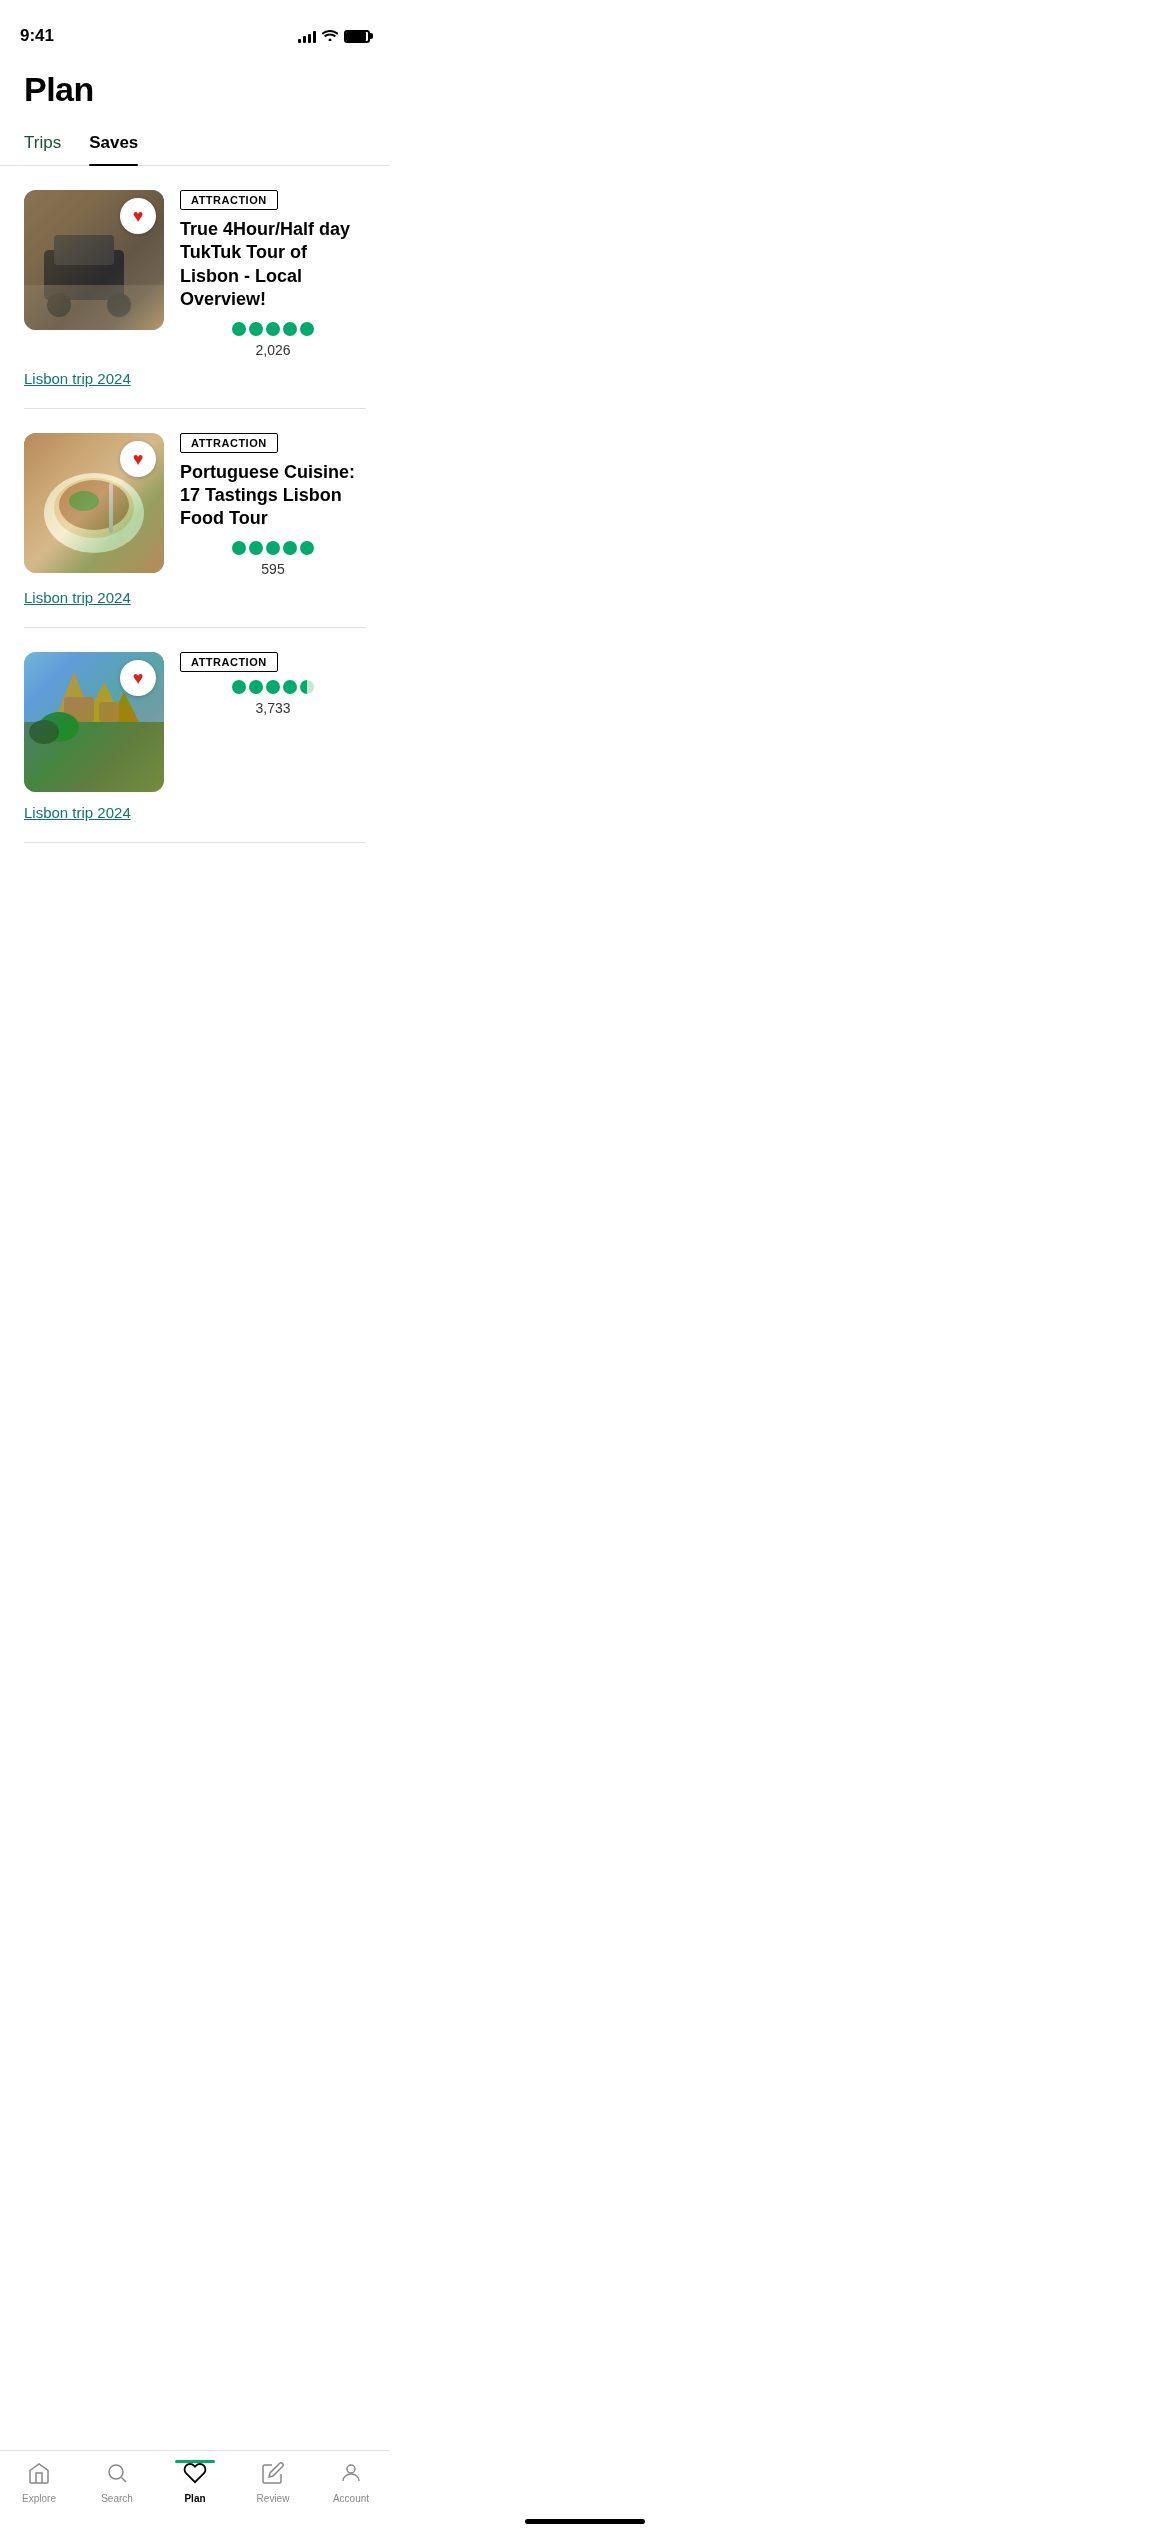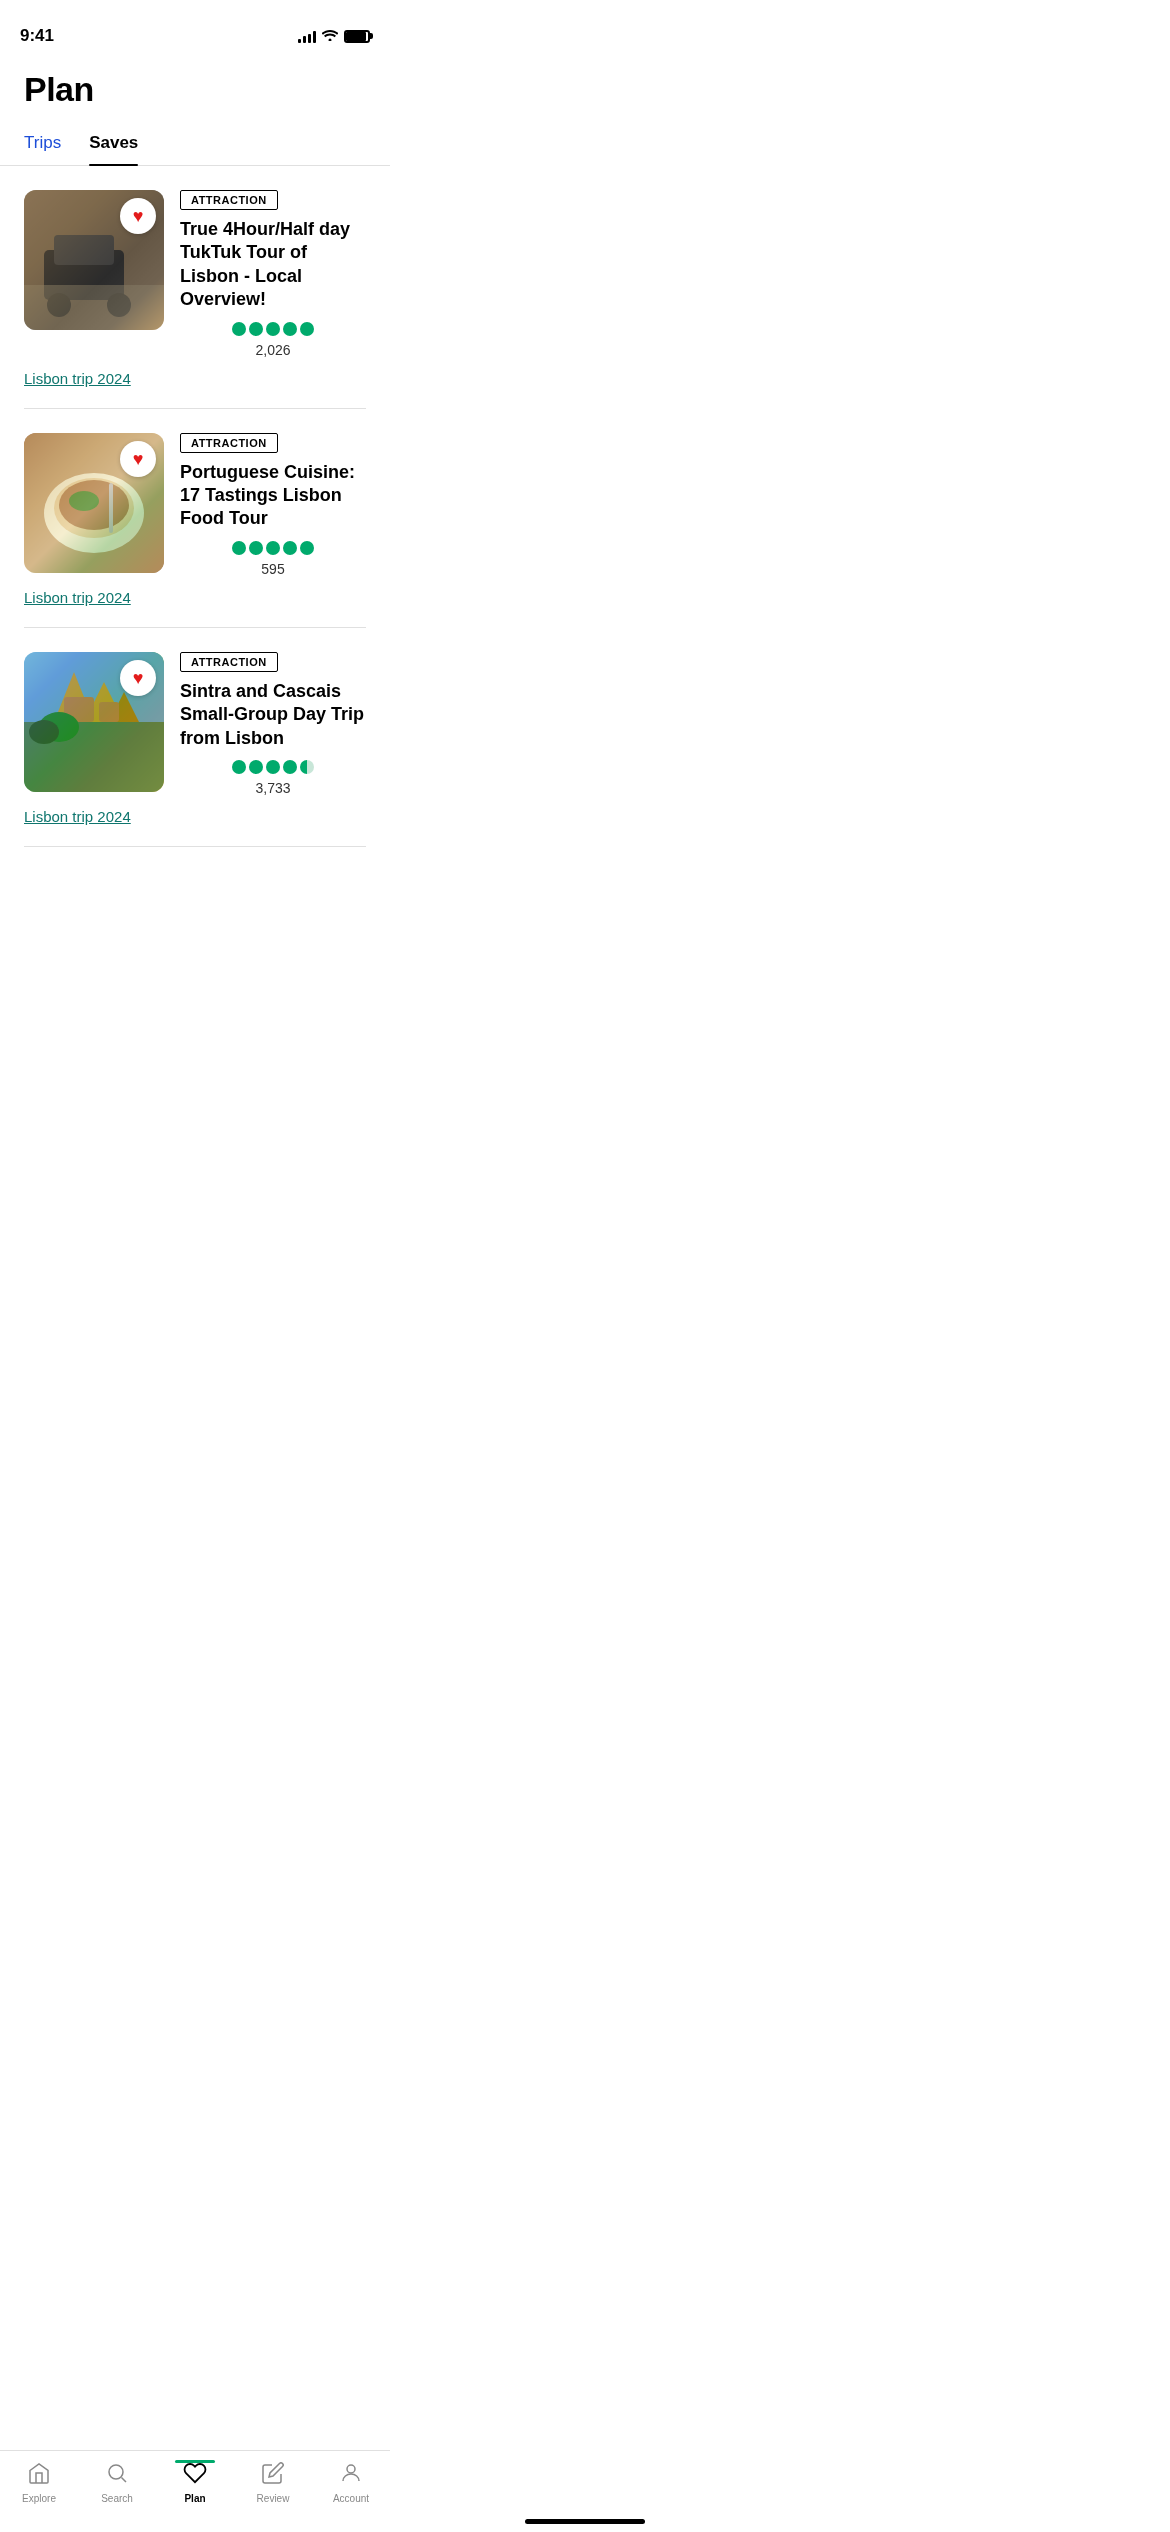--- a/index.html
+++ b/index.html
@@ -87,21 +87,21 @@
     
     .tabs-container {
       display: flex;
       padding: 16px 24px 0 24px;
       border-bottom: 1px solid #e0e0e0;
       gap: 28px;
     }
     .tab-item {
       padding-bottom: 12px;
       font-size: 17px;
-      color: #1d4ed8;
+      color: #14532d;
       cursor: pointer;
       position: relative;
       font-weight: 400;
     }
     .tab-item.active {
       color: #000;
       font-weight: 700;
     }
     .tab-item.active::after {
       content: '';
@@ -419,21 +419,20 @@
             <ellipse cx="35" cy="75" rx="20" ry="15" fill="#228B22"></ellipse>
             <ellipse cx="20" cy="80" rx="15" ry="12" fill="#2D5A1B"></ellipse>
           </svg>
         </div>
         <div class="heart-btn">
           <span class="heart-icon">♥</span>
         </div>
       </div>
       <div class="card-content">
         <div class="attraction-badge">ATTRACTION</div>
-        <div class="card-title">Sintra and Cascais Small-Group Day Trip from Lisbon</div>
         <div class="rating-row">
           <div class="rating-dots">
             <div class="dot dot-full"></div>
             <div class="dot dot-full"></div>
             <div class="dot dot-full"></div>
             <div class="dot dot-full"></div>
             <div class="dot dot-half"></div>
           </div>
           <span class="rating-count">3,733</span>
         </div>

